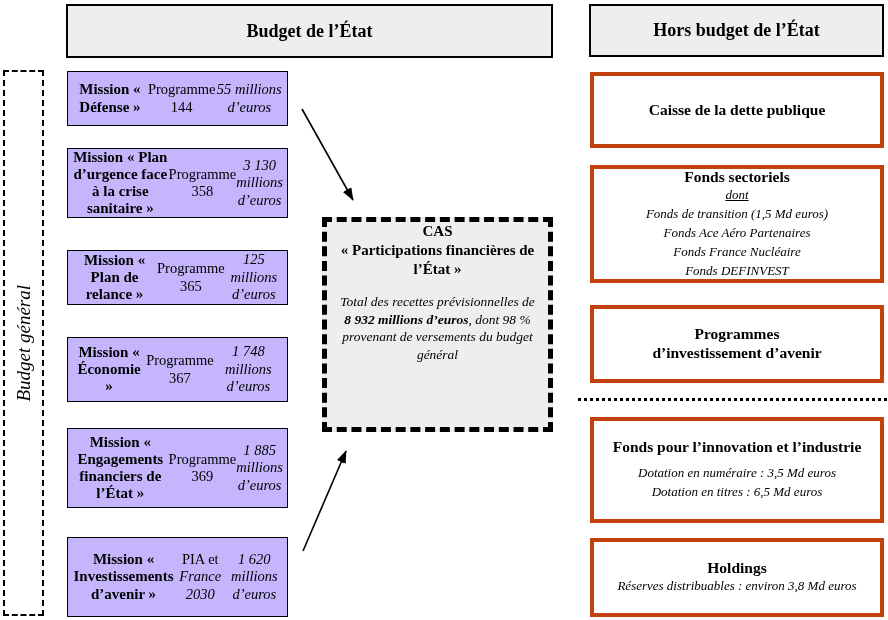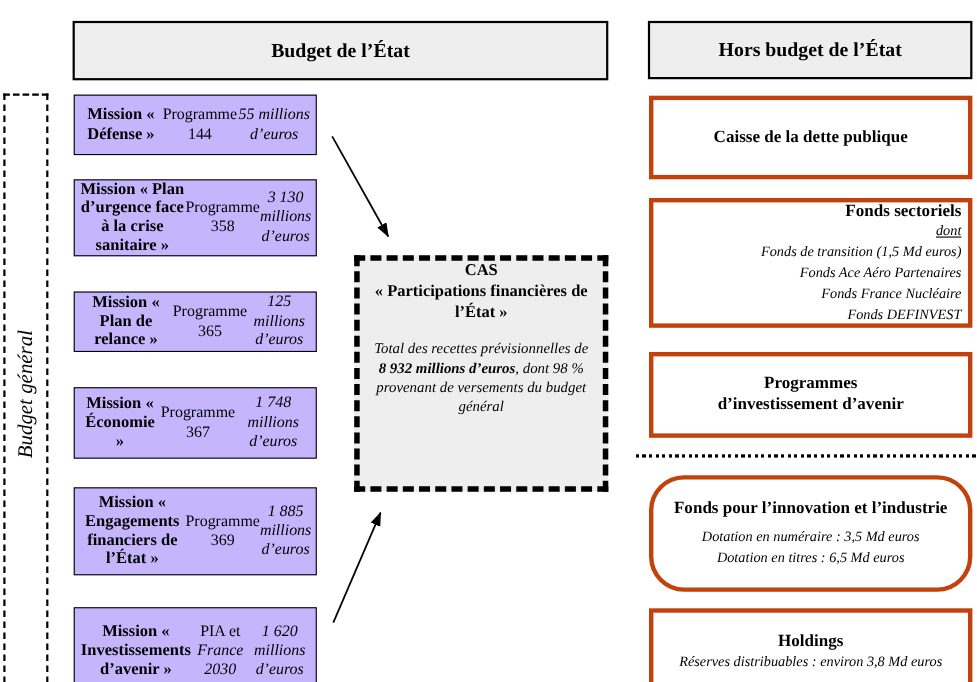--- a/index.html
+++ b/index.html
@@ -2,21 +2,21 @@
 <html><head>
 <meta charset="utf-8">
 <style>
   html, body { margin:0; padding:0; }
   body {
     width:888px; height:620px; position:relative;
     background:#ffffff; color:#000;
     font-family:"Liberation Serif","DejaVu Serif",serif;
     overflow:hidden;
   }
-  .abs { position:absolute; box-sizing:border-box;margin-top:15px; }
+  .abs { position:absolute; box-sizing:border-box; }
 
   
   .hdr {
     border:2px solid #000; background:#eeeeee;
     display:flex; align-items:center; justify-content:center;
     font-weight:bold; font-size:18px; text-align:center;
   }
   #hdr-budget  { left:66px;  top:4px; width:487px; height:54px; }
   #hdr-hors    { left:589px; top:4px; width:295px; height:53px; }
 
@@ -60,23 +60,23 @@
   .cas-body b { font-weight:bold; }
 
   
   .rbox {
     left:590px; width:294px;
     border:4px solid #c2410c; background:#fff;
     display:flex; flex-direction:column; align-items:center; justify-content:center;
     text-align:center; padding:2px 6px;
   }
   #rbox-caisse   { top:72px;  height:76px; }
-  #rbox-fonds    { top:165px; height:118px;align-items:flex-end; }
+  #rbox-fonds    { top:165px; height:118px; }
   #rbox-prog     { top:305px; height:78px; }
-  #rbox-fii      { top:417px; height:106px;border-radius:32px; }
+  #rbox-fii      { top:417px; height:106px; }
   #rbox-holdings { top:538px; height:79px; }
   .rtitle  { font-weight:bold; font-size:15.5px; line-height:1.2; }
   .ritem   { font-style:italic; font-size:13px; line-height:1.45; }
   .rdont   { font-style:italic; font-size:13px; line-height:1.45; text-decoration:underline; }
   .gap8    { margin-top:8px; }
 
   
   .divider {
     left:578px; top:398px; width:310px; height:3px;
     background:repeating-linear-gradient(90deg,#000 0 3px,transparent 3px 6px);

